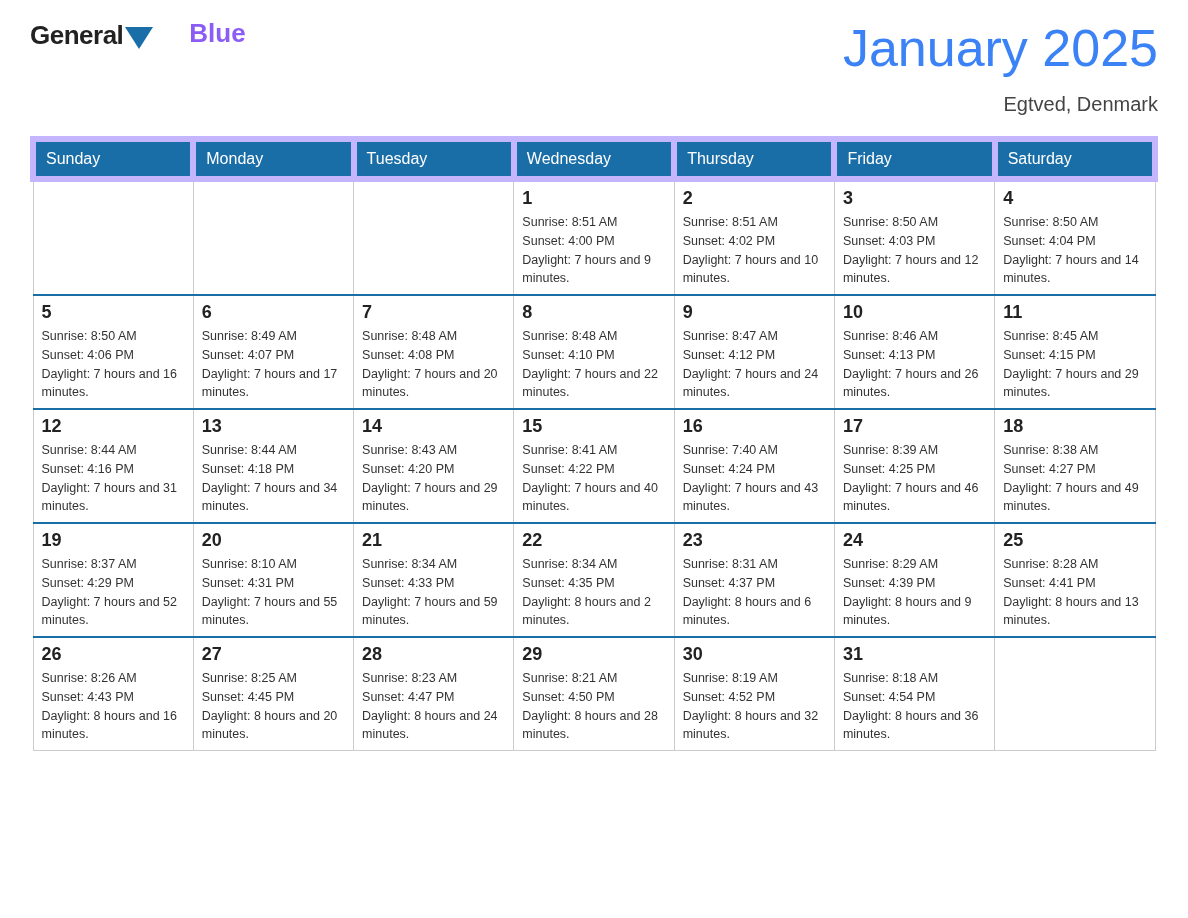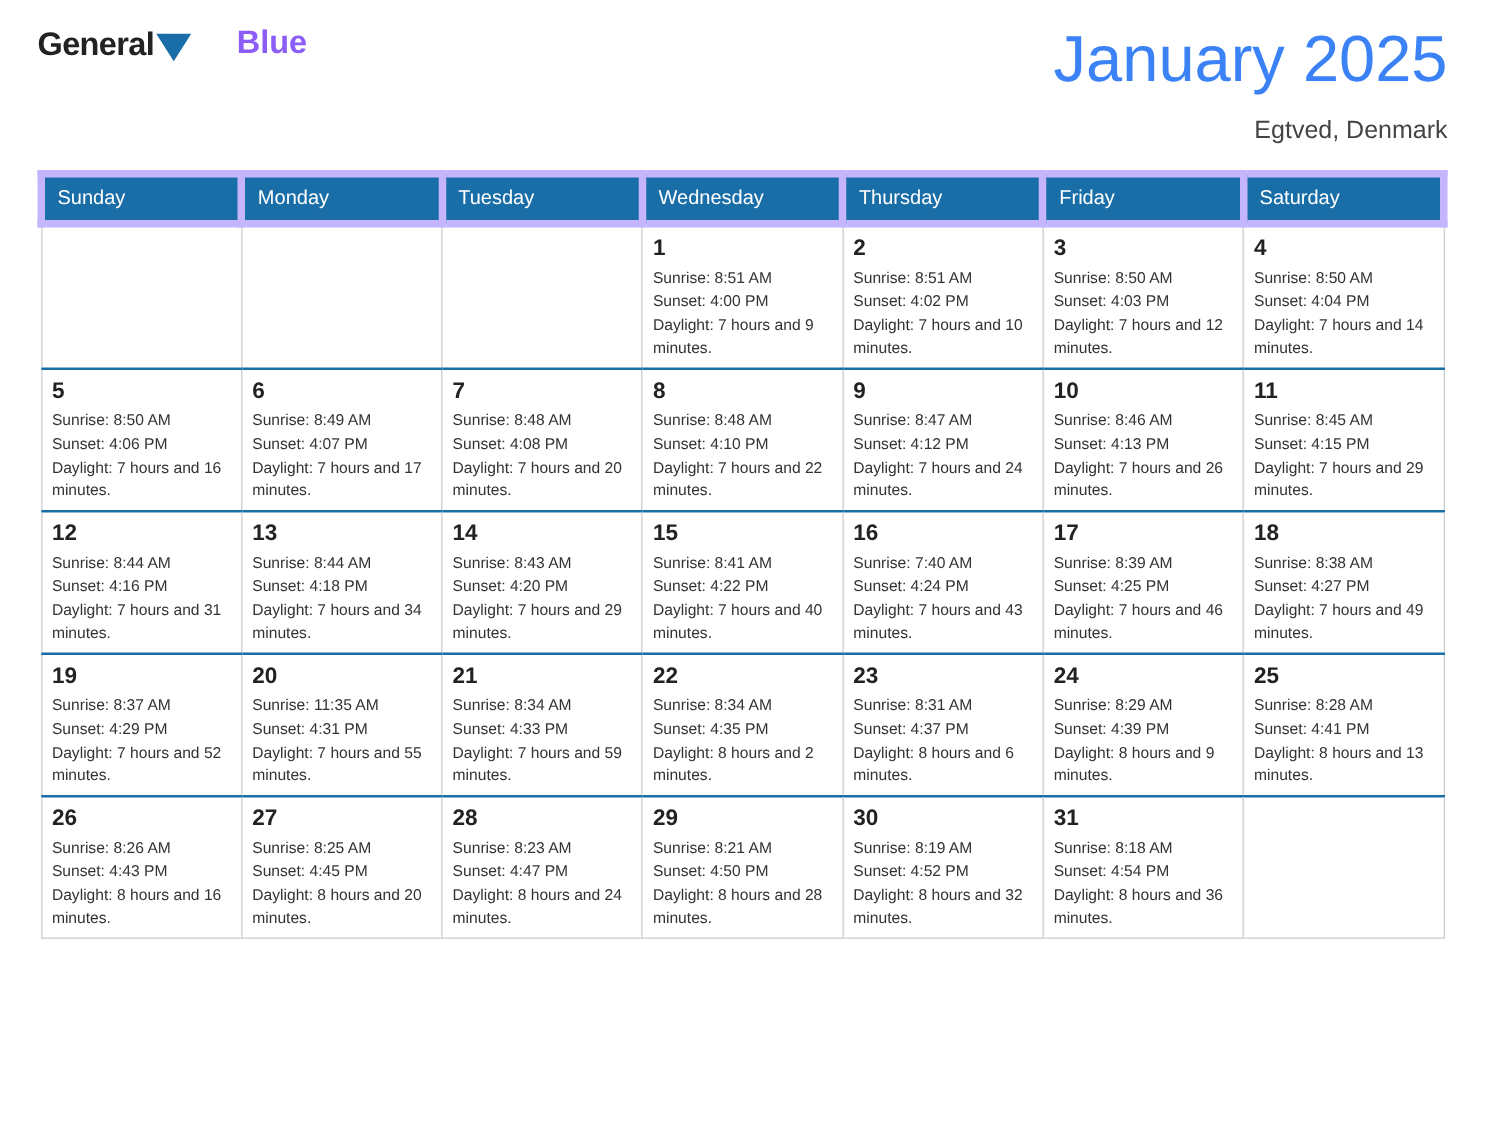--- a/index.html
+++ b/index.html
@@ -212,21 +212,21 @@
           <div class="day-info"><span>Sunrise: 8:38 AM</span><br><span>Sunset: 4:27 PM</span><br><span>Daylight: 7 hours and 49 minutes.</span></div>
         </td>
       </tr>
       <tr class="row-divider">
         <td>
           <span class="day-number">19</span>
           <div class="day-info"><span>Sunrise: 8:37 AM</span><br><span>Sunset: 4:29 PM</span><br><span>Daylight: 7 hours and 52 minutes.</span></div>
         </td>
         <td>
           <span class="day-number">20</span>
-          <div class="day-info"><span>Sunrise: 11:35 AM</span><br><span>Sunset: 4:31 PM</span><br><span>Daylight: 7 hours and 55 minutes.</span></div>
+          <div class="day-info"><span>Sunrise: 8:10 AM</span><br><span>Sunset: 4:31 PM</span><br><span>Daylight: 7 hours and 55 minutes.</span></div>
         </td>
         <td>
           <span class="day-number">21</span>
           <div class="day-info"><span>Sunrise: 8:34 AM</span><br><span>Sunset: 4:33 PM</span><br><span>Daylight: 7 hours and 59 minutes.</span></div>
         </td>
         <td>
           <span class="day-number">22</span>
           <div class="day-info"><span>Sunrise: 8:34 AM</span><br><span>Sunset: 4:35 PM</span><br><span>Daylight: 8 hours and 2 minutes.</span></div>
         </td>
         <td>

